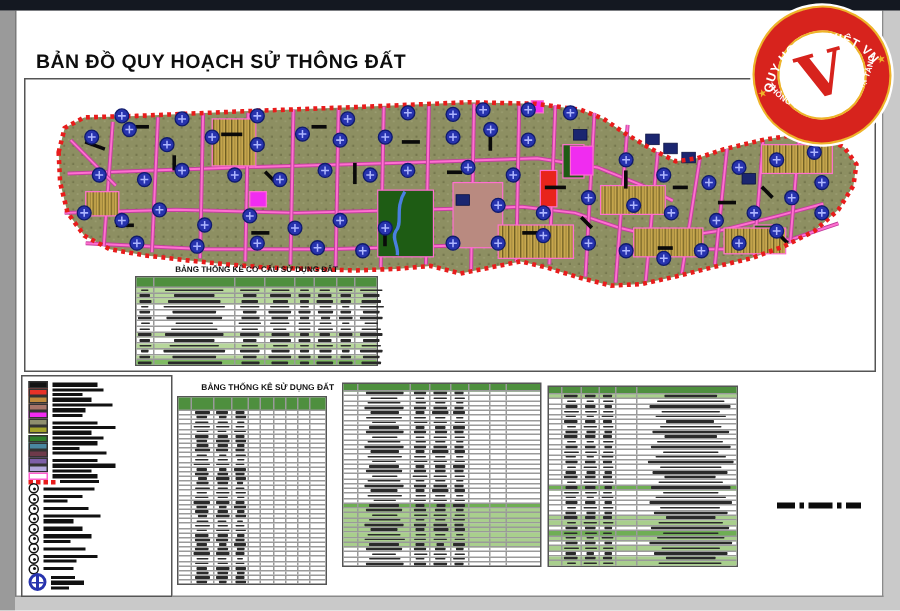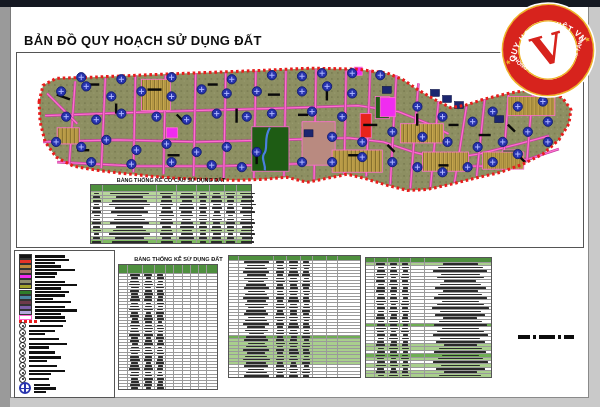--- a/index.html
+++ b/index.html
@@ -40,21 +40,21 @@
   #dashsample{position:absolute;left:507px;top:328px;display:flex;align-items:center;gap:3px}
   .dash{height:3.5px;background:#0c0c0c}
 </style>
 </head>
 <body>
 
 <div id="topbar"></div>
 <div id="leftstrip"></div>
 
 <div id="page">
-  <div class="title">BẢN ĐỒ QUY HOẠCH SỬ DỤNG ĐẤT</div>
+  <div class="title">BẢN ĐỒ QUY HOẠCH SỬ THÔNG ĐẤT</div>
 
   <div id="mapframe">
     <svg id="map" viewBox="0 0 564 192" preserveAspectRatio="none">
         <defs>
           <pattern id="landpat" width="6" height="6" patternUnits="userSpaceOnUse">
             <rect width="6" height="6" fill="#8d8f62"></rect>
             <rect x="1" y="1" width="1.4" height="1.4" fill="#75774e"></rect>
             <rect x="4" y="3" width="1.2" height="1.2" fill="#9a9c70"></rect>
           </pattern>
           <pattern id="hatchpat" width="4" height="4" patternUnits="userSpaceOnUse">

